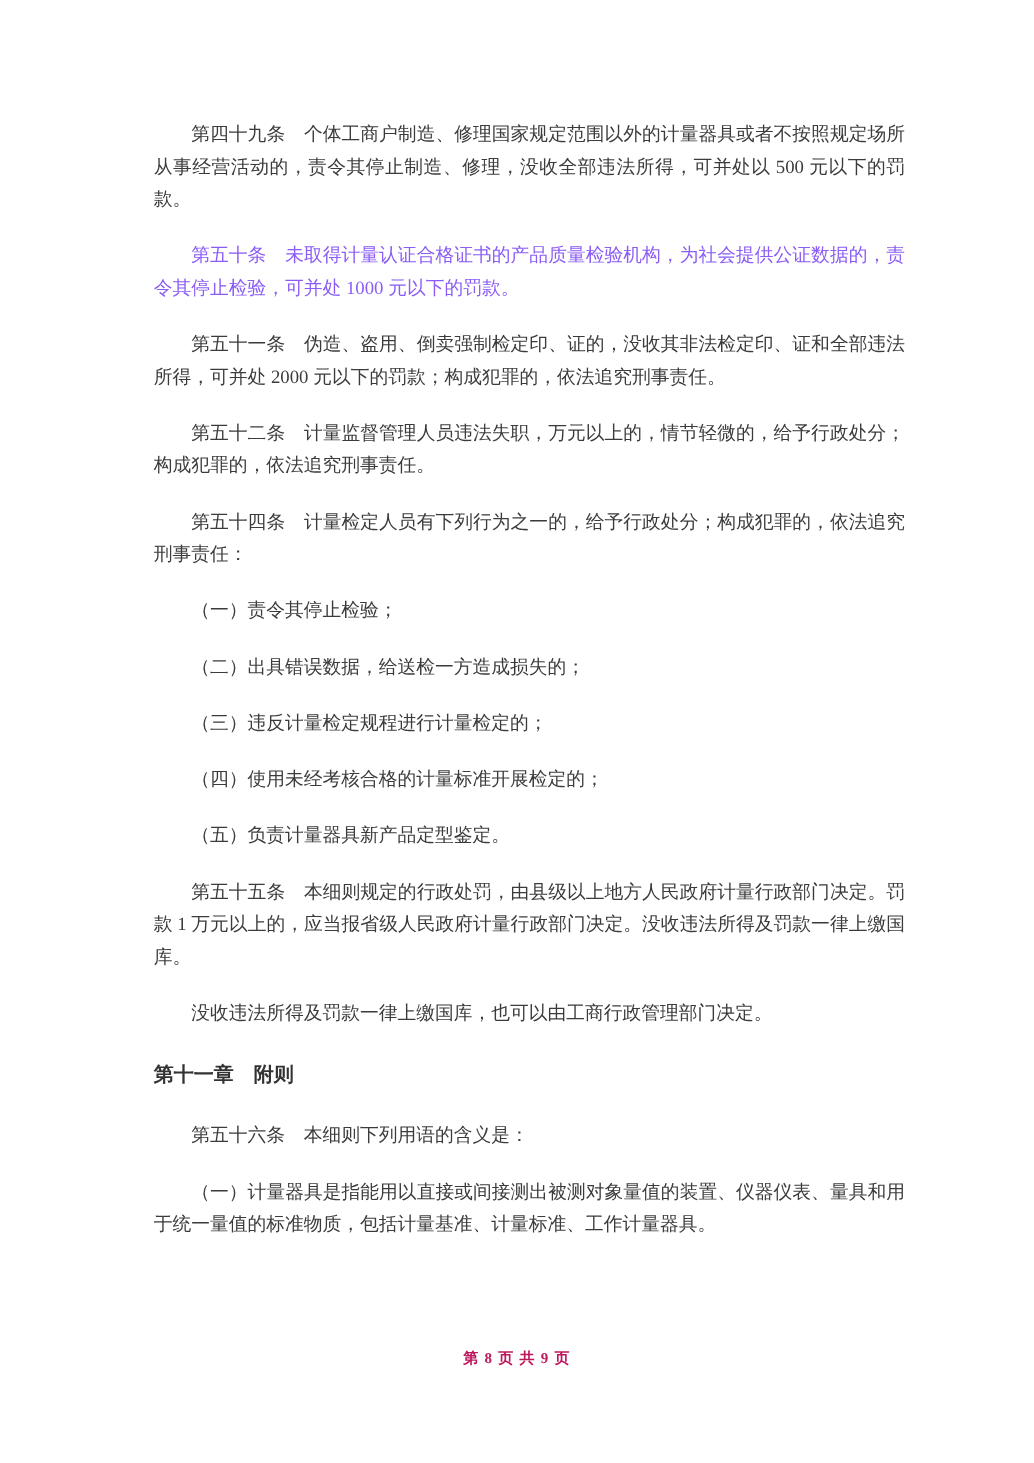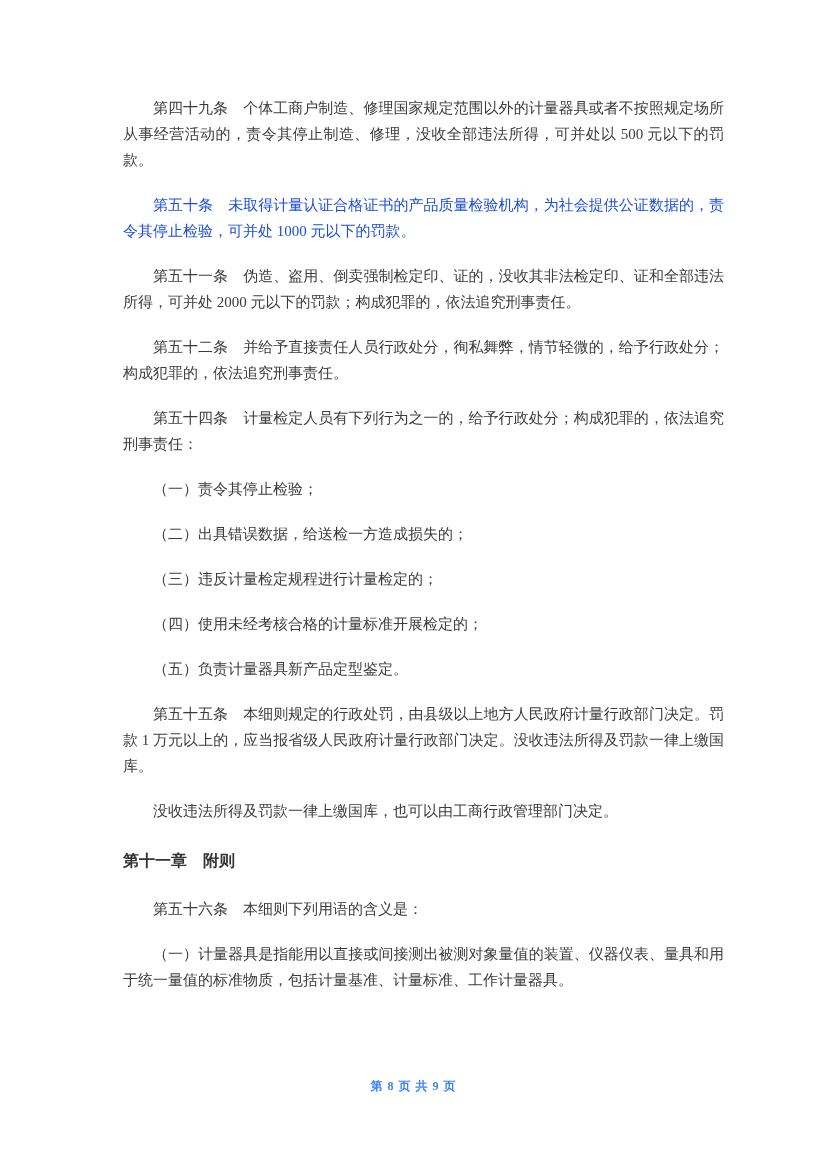--- a/index.html
+++ b/index.html
@@ -19,51 +19,51 @@
     width: 601px;
   }
   .para {
     font-size: 15px;
     line-height: 26px;
     text-align: justify;
     text-indent: 2em;
     margin: 0 0 19px 0;
     word-break: break-all;
   }
-  .para.red { color: #1d4ed8; }
+  .para.red { color: #8b5cf6; }
   .chapter-heading {
     font-size: 16px;
     line-height: 26px;
     font-weight: bold;
     text-align: left;
     text-indent: 0;
     margin: 24px 0 22px 0;
     color: #333333;
   }
   .page-footer {
     position: absolute;
     left: 0;
     top: 1078px;
     width: 100%;
     text-align: center;
     font-size: 12px;
     font-weight: bold;
     letter-spacing: 1px;
-    color: #3b82f6;
+    color: #be185d;
   }
 </style>
 </head>
 <body>
 
 <div class="page">
   <div class="content">
     <p class="para">第四十九条　个体工商户制造、修理国家规定范围以外的计量器具或者不按照规定场所从事经营活动的，责令其停止制造、修理，没收全部违法所得，可并处以 500 元以下的罚款。</p>
     <p class="para red">第五十条　未取得计量认证合格证书的产品质量检验机构，为社会提供公证数据的，责令其停止检验，可并处 1000 元以下的罚款。</p>
     <p class="para">第五十一条　伪造、盗用、倒卖强制检定印、证的，没收其非法检定印、证和全部违法所得，可并处 2000 元以下的罚款；构成犯罪的，依法追究刑事责任。</p>
-    <p class="para">第五十二条　并给予直接责任人员行政处分，徇私舞弊，情节轻微的，给予行政处分；构成犯罪的，依法追究刑事责任。</p>
+    <p class="para">第五十二条　计量监督管理人员违法失职，万元以上的，情节轻微的，给予行政处分；构成犯罪的，依法追究刑事责任。</p>
     <p class="para">第五十四条　计量检定人员有下列行为之一的，给予行政处分；构成犯罪的，依法追究刑事责任：</p>
     <p class="para">（一）责令其停止检验；</p>
     <p class="para">（二）出具错误数据，给送检一方造成损失的；</p>
     <p class="para">（三）违反计量检定规程进行计量检定的；</p>
     <p class="para">（四）使用未经考核合格的计量标准开展检定的；</p>
     <p class="para">（五）负责计量器具新产品定型鉴定。</p>
     <p class="para">第五十五条　本细则规定的行政处罚，由县级以上地方人民政府计量行政部门决定。罚款 1 万元以上的，应当报省级人民政府计量行政部门决定。没收违法所得及罚款一律上缴国库。</p>
     <p class="para">没收违法所得及罚款一律上缴国库，也可以由工商行政管理部门决定。</p>
     <p class="para chapter-heading">第十一章　附则</p>
     <p class="para">第五十六条　本细则下列用语的含义是：</p>

